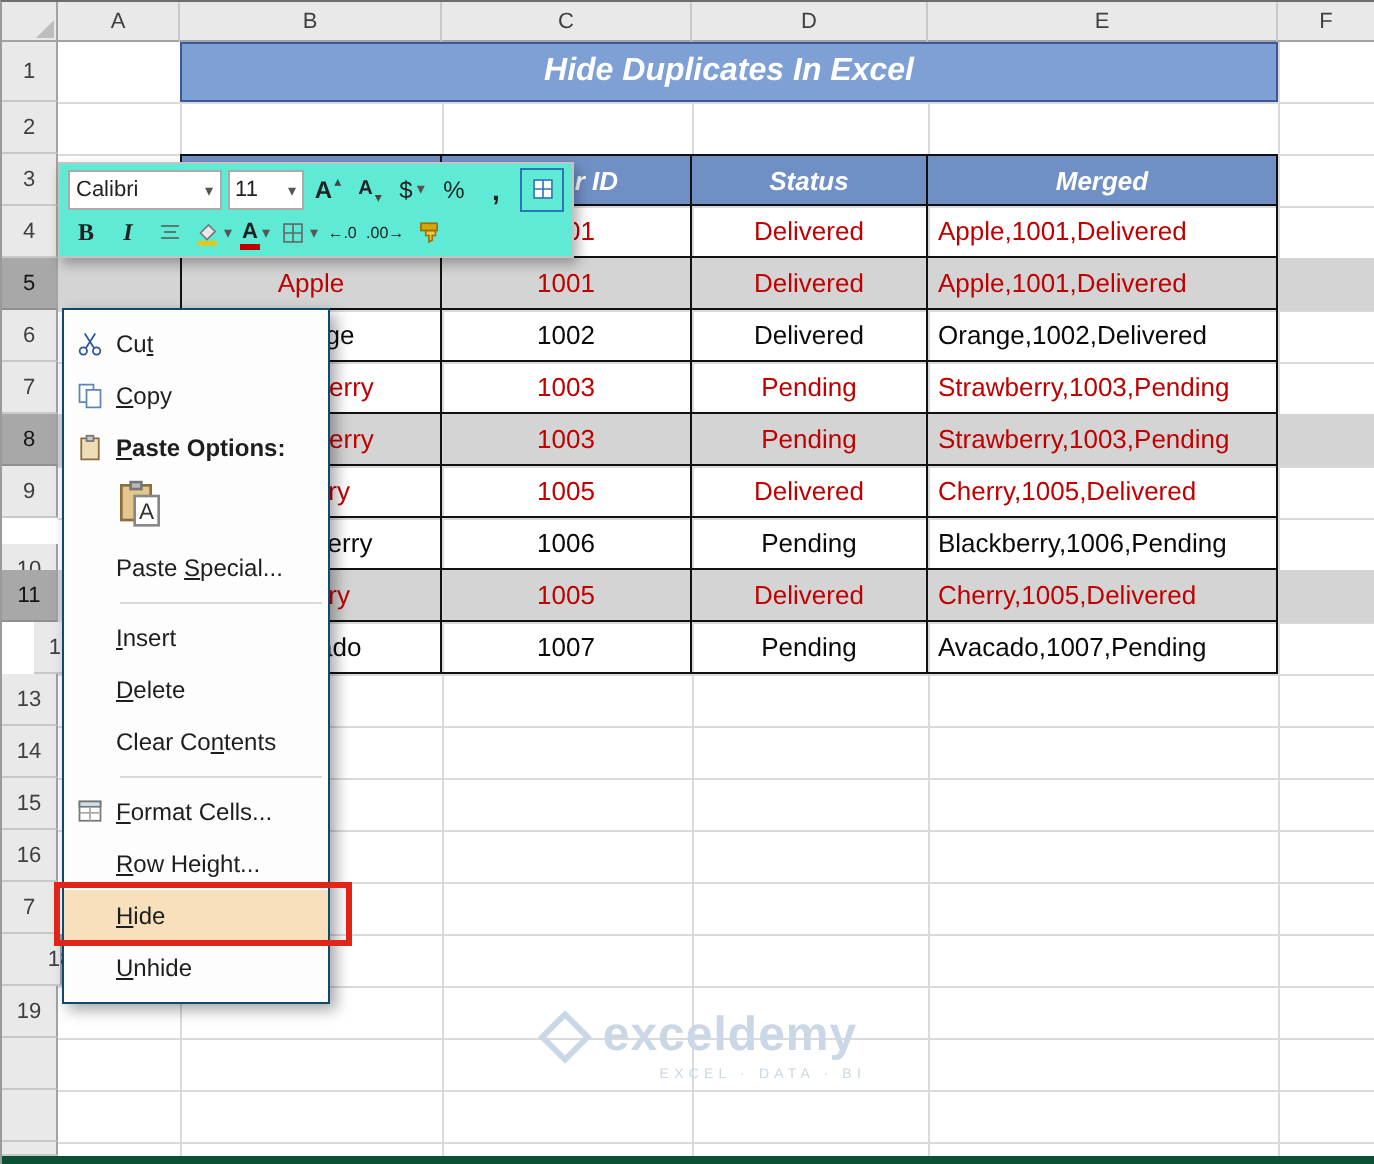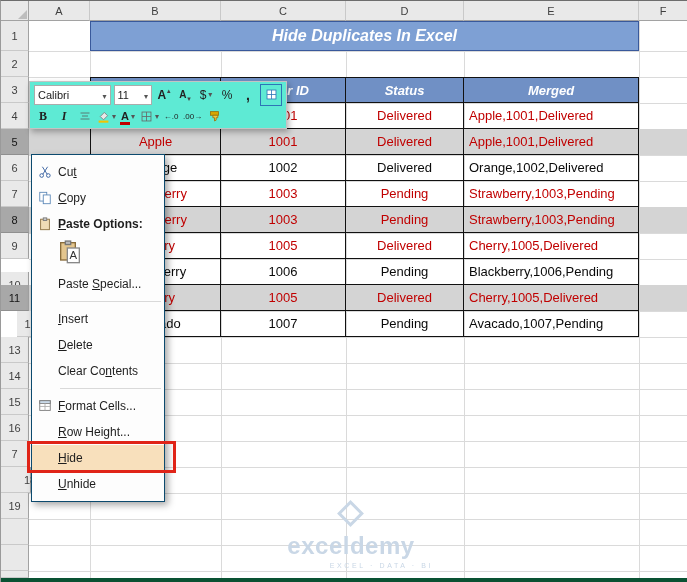--- a/index.html
+++ b/index.html
@@ -60,21 +60,21 @@
   .mi .lbl{white-space:nowrap;}
   .mi.pol .lbl{font-weight:bold;}
   .mi.hl{background:var(--menu-highlight,#f8e0bc);}
   .mi u{text-decoration:underline;}
   .pasterow{height:34px;display:flex;align-items:center;padding-left:26px;flex:none;}
   .sep{height:9px;display:flex;align-items:center;flex:none;}
   .sep::after{content:"";height:1px;background:#d9d9d9;flex:1;margin-left:28px;margin-right:3px;}
   .hidebox{left:26px;top:440px;width:149px;height:32px;border:3px solid var(--annotation-red,#e02418);z-index:21;}
   
   .watermark{left:262px;top:503px;width:176px;z-index:2;display:flex;flex-direction:column;align-items:center;}
-  .wm-top{display:flex;align-items:center;gap:9px;flex-direction:column;}
+  .wm-top{display:flex;align-items:center;gap:9px;}
   .wm-diamond{width:13px;height:13px;border:3px solid var(--watermark-blue,#c9d7e6);transform:rotate(45deg);}
   .wm-brand{font-size:24px;font-weight:bold;color:var(--watermark-blue,#c9d7e6);letter-spacing:.5px;}
   .wm-tag{font-size:7px;letter-spacing:2.6px;color:var(--watermark-blue,#c9d7e6);margin-top:2px;align-self:flex-end;margin-right:6px;}
   .bottombar{left:0;top:577px;width:687px;height:5px;background:var(--bottom-bar,#0a5233);z-index:30;}
 </style>
 </head>
 <body>
 
 <div id="sheet" class="screen">
 

